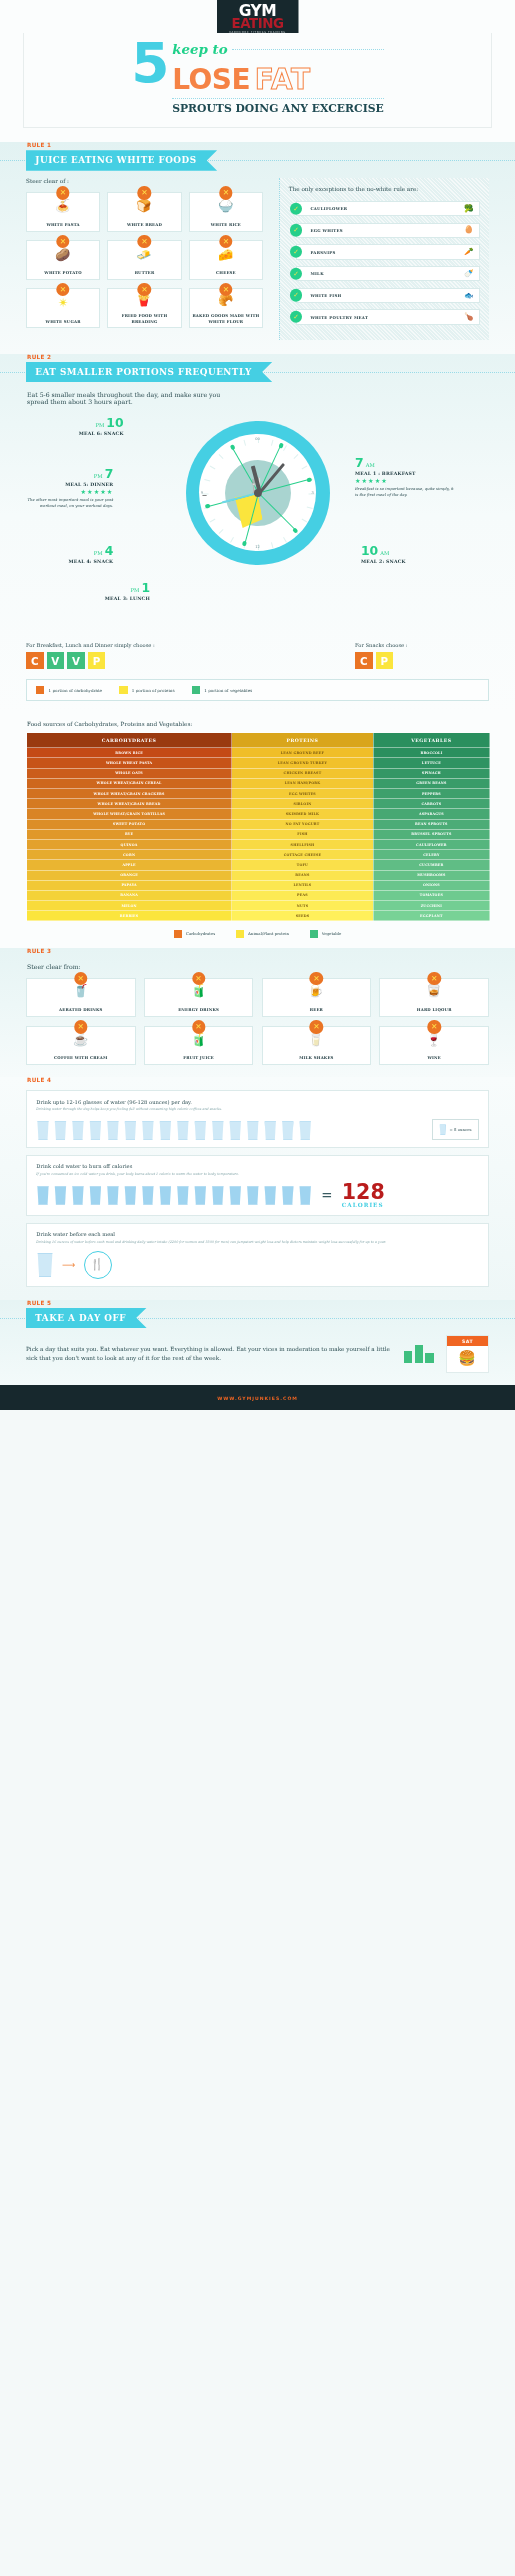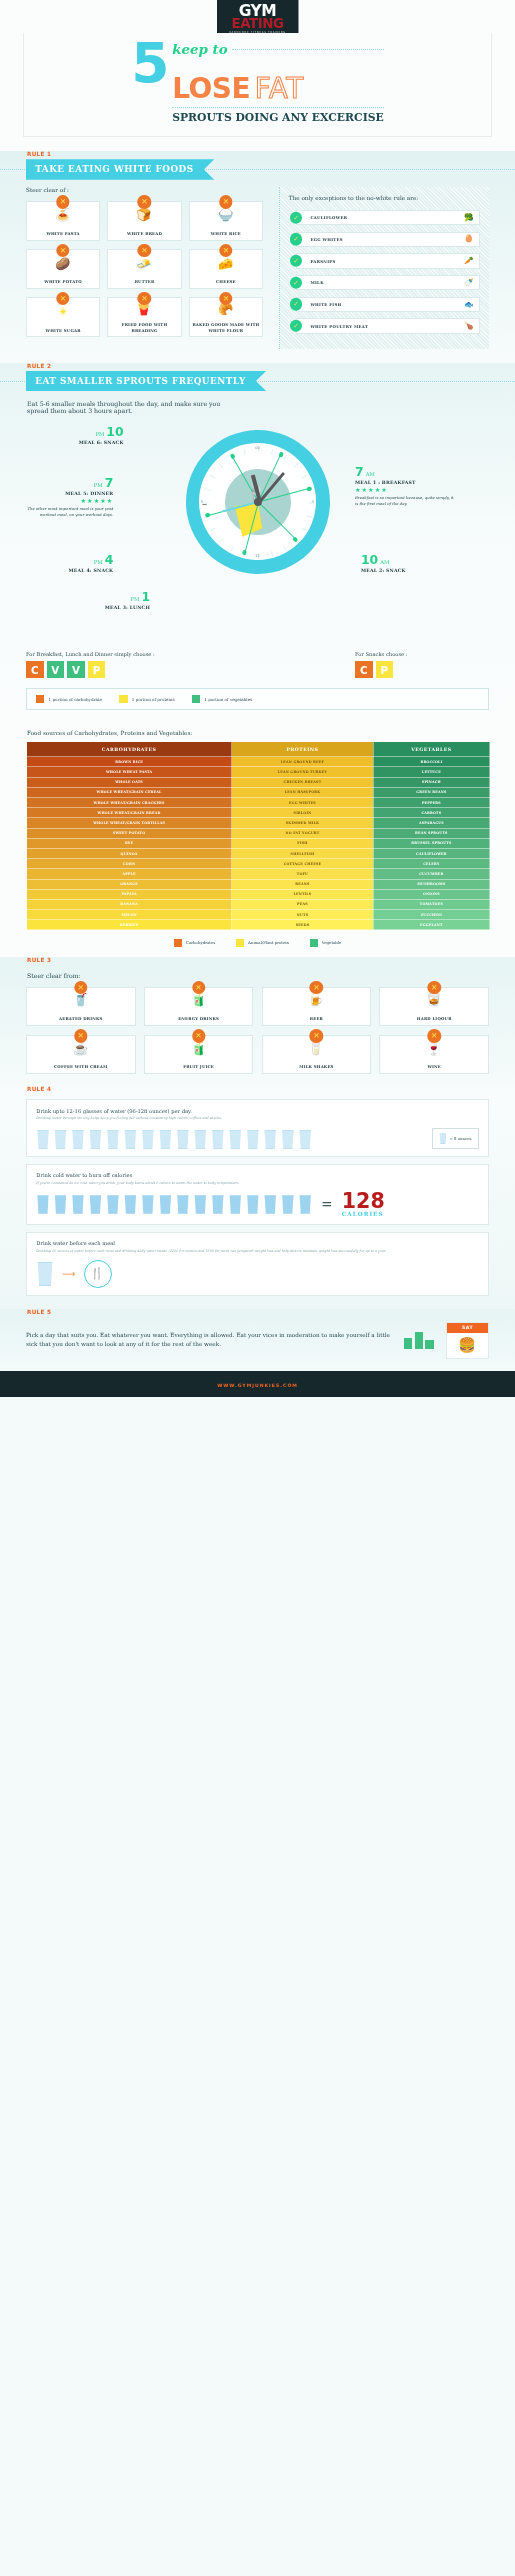--- a/index.html
+++ b/index.html
@@ -34,27 +34,27 @@
     font-family: "DejaVu Sans", sans-serif; font-weight: bold;
     font-size: 55px; color: #45cfe3; line-height: .82; letter-spacing: -2.6px;
   }
   .title-right { padding-top: 2.1px; }
   .ways-to {
     font-family: "DejaVu Serif", serif; font-style: italic; font-weight: bold;
     font-size: 13.4px; color: #1fd18a; line-height: 1;
     display: flex; align-items: center; gap: 4.1px;
   }
   .dots-line { flex: 1; border-bottom: 1px dotted #9adbe8; height: 0.5px; min-width: 77px; }
-  .lose-fat { display: flex; align-items: baseline; gap: 4.6px; margin-top: 19px; }
+  .lose-fat { display: flex; align-items: baseline; gap: 4.6px; margin-top: 10px; }
   .lose {
     font-family: "DejaVu Sans", sans-serif; font-weight: bold; font-size: 28px;
     color: #f58345; letter-spacing: -0.5px; line-height: 1;
   }
   .fat {
-    font-family: "DejaVu Sans", sans-serif; font-weight: normal; font-size: 28px;
+    font-family: "DejaVu Sans", sans-serif; font-weight: bold; font-size: 28px;
     color: transparent; -webkit-text-stroke: 1px #f58345;
     letter-spacing: 0.5px; line-height: 1;
   }
   .dots-line2 { border-bottom: 1px dotted #9adbe8; height: 0.5px; margin: 4.1px 0 3.1px 0; }
   .subtitle {
     font-family: "DejaVu Serif", serif; font-weight: bold; font-size: 10.8px;
     color: #1f4a52; letter-spacing: 0px;
   }
 
   
@@ -283,21 +283,21 @@
           <div class="subtitle">SPROUTS DOING ANY EXCERCISE</div>
         </div>
       </div>
     </div>
   </div>
 
   <div class="sec-rule1">
     <div class="rule-label">RULE 1</div>
     <div class="banner-wrap">
       <div class="banner-dots"></div>
-      <div class="banner">TAKE EATING WHITE FOODS</div>
+      <div class="banner">JUICE EATING WHITE FOODS</div>
     </div>
 
     <div class="two-col" style="margin-top:7.2px;">
       <div class="col-left">
         <div style="font-family:'DejaVu Serif',serif;font-size:5.7px;color:#2b4c51;">Steer clear of :</div>
         <div class="card-grid" id="rule1-cards">
             <div class="food-card">
               <span class="x-badge">✕</span>
               <span class="food-icon">🍝</span>
               <span class="food-name">WHITE PASTA</span>
@@ -381,21 +381,21 @@
             </div>
         </div>
       </div>
     </div>
   </div>
 
   <div class="sec-rule2">
     <div class="rule-label">RULE 2</div>
     <div class="banner-wrap">
       <div class="banner-dots"></div>
-      <div class="banner">EAT SMALLER SPROUTS FREQUENTLY</div>
+      <div class="banner">EAT SMALLER PORTIONS FREQUENTLY</div>
     </div>
 
     <div class="lead" style="width:216px;">Eat 5-6 smaller meals throughout the day,  and make sure you spread them about 3 hours apart.</div>
 
     <div class="clock-area">
       <div class="clock">
         <div class="clock-face">
           <div class="wedge" style="transform:rotate(170deg); clip-path:polygon(0 100%, 0 55%, 36% 46%, 40% 100%);"></div>
           <div id="ticks">
               <span class="tick" style="transform: rotate(0deg);"></span>
@@ -762,20 +762,24 @@
       <div class="meal-flow">
         <span class="glass" style="width:17.5px;height:24px;"></span>
         <span class="flow-arrow">⟶</span>
         <span class="plate-circle">🍴</span>
       </div>
     </div>
   </div>
 
   <div class="sec-rule5">
     <div class="rule-label">RULE 5</div>
+    <div class="banner-wrap">
+      <div class="banner-dots"></div>
+      <div class="banner">TAKE A DAY OFF</div>
+    </div>
     <div class="rule5-body">
       <div style="flex:1;font-family:'DejaVu Serif',serif;font-size:5.7px;line-height:1.6;color:#2b4c51;">Pick a day that suits you. Eat whatever you want. Everything is allowed. Eat your vices in moderation to make yourself a little sick that you don't want to look at any of it for the rest of the week.</div>
       <div class="green-bars">
         <span class="gbar" style="height:11.3px;"></span>
         <span class="gbar" style="height:17.5px;"></span>
         <span class="gbar" style="height:9.3px;"></span>
       </div>
       <div class="calendar">
         <div class="cal-top">SAT</div>
         <div class="cal-icon">🍔</div>

